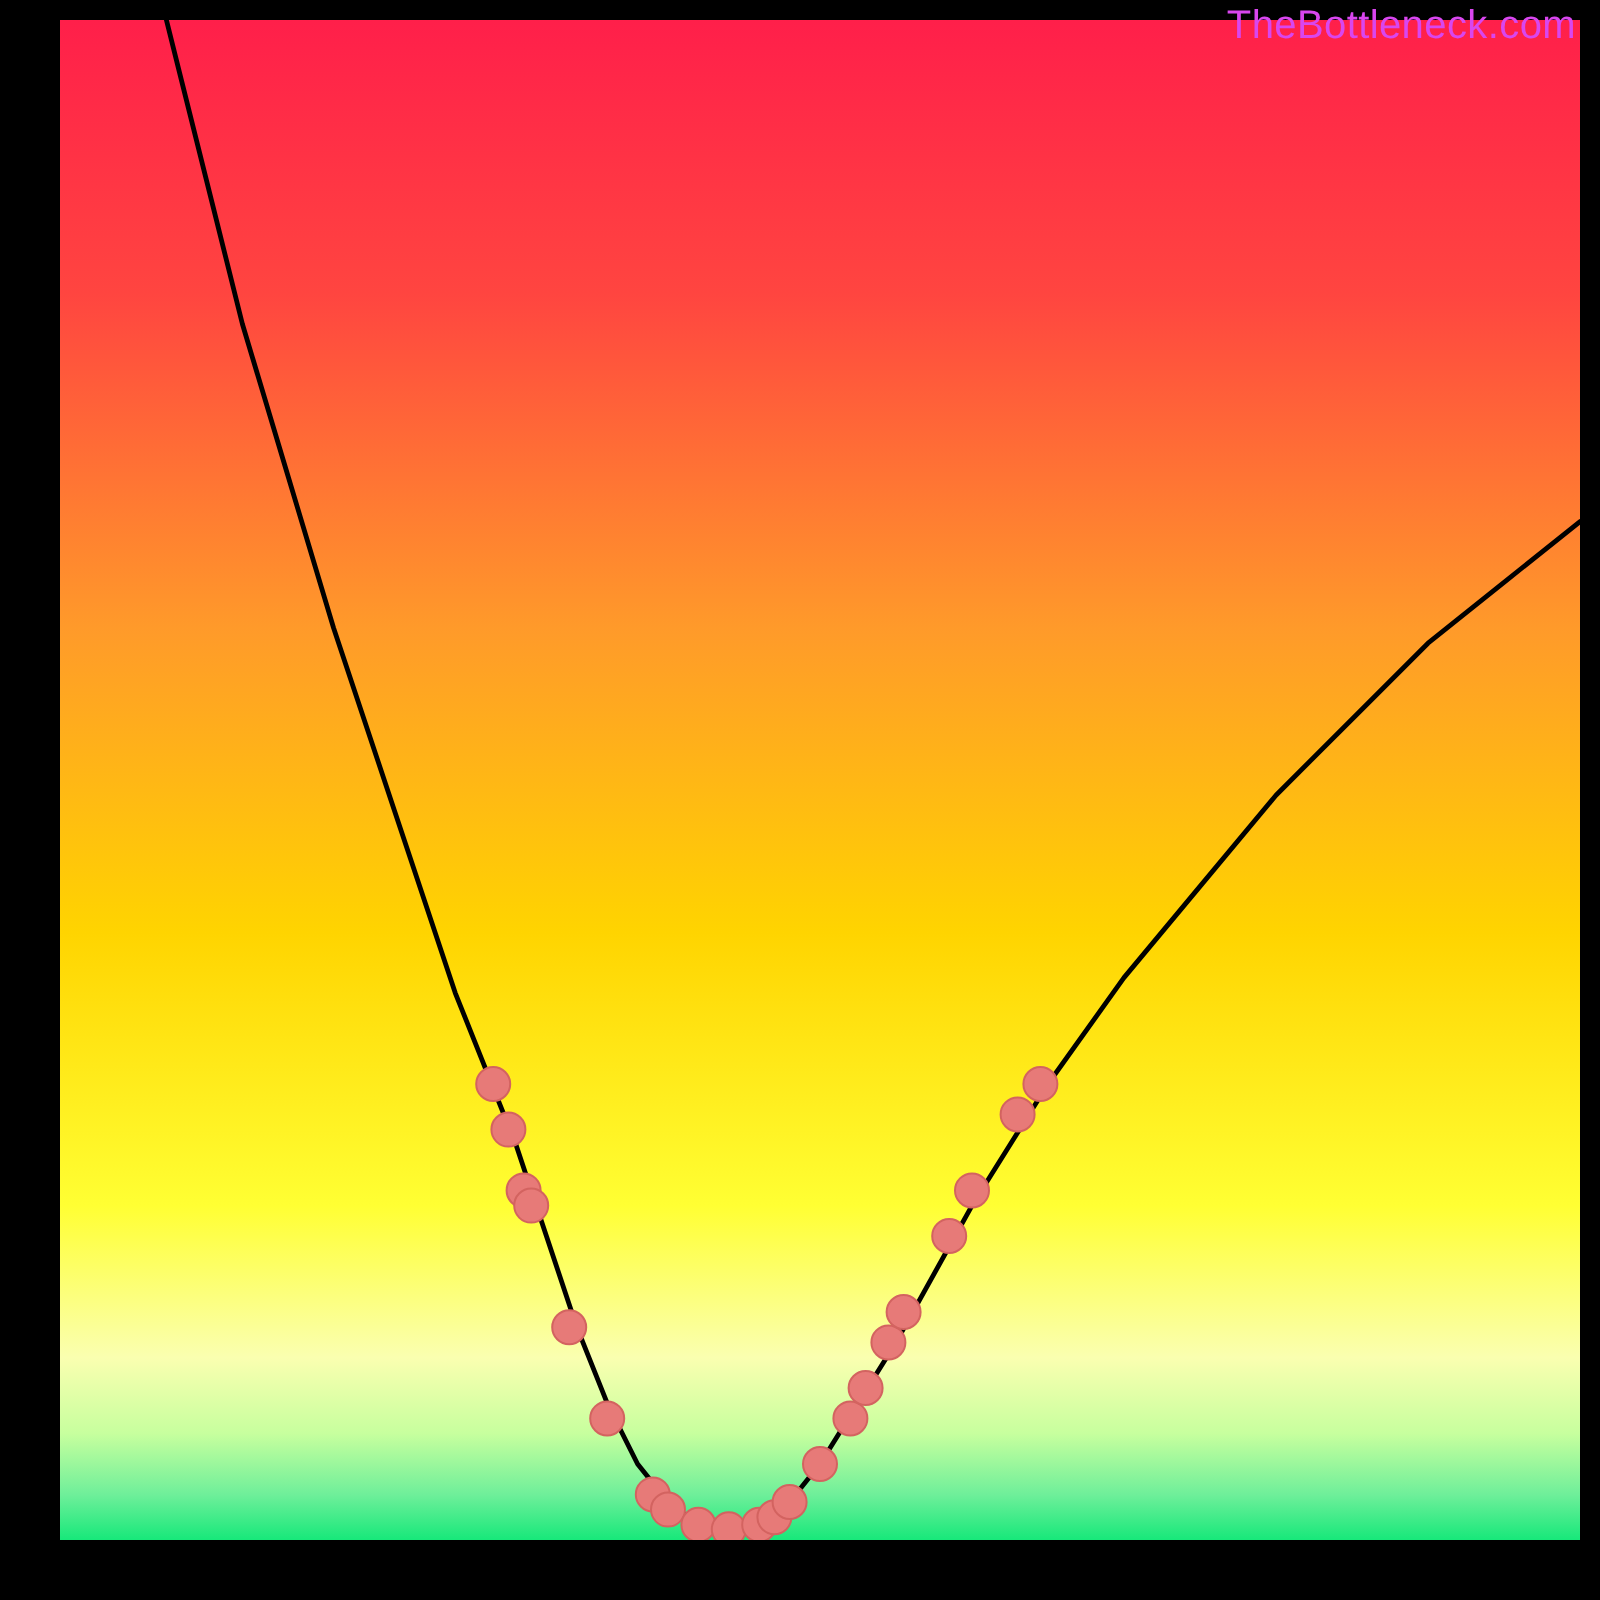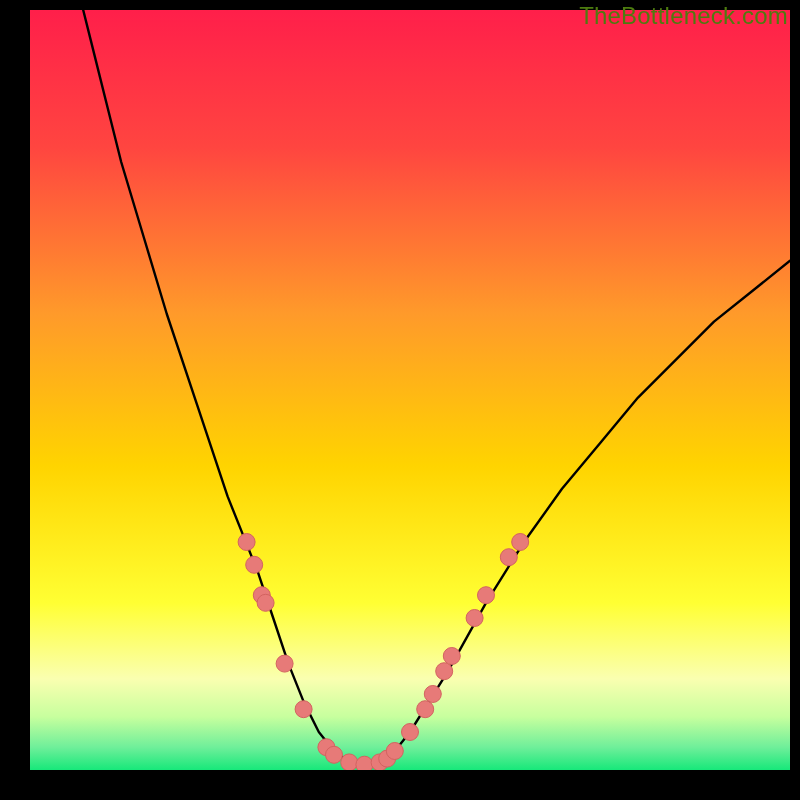--- a/index.html
+++ b/index.html
@@ -23,22 +23,22 @@
     position: absolute;
     left: 0;
     top: 0;
     width: 760px;
     height: 760px;
   }
   .watermark {
     position: absolute;
     top: 2px;
     right: 12px;
-    color: #4d7c0f;
-    font-size: 24px;
+    color: #d946ef;
+    font-size: 20px;
     font-weight: 500;
     letter-spacing: 0.2px;
   }
   svg.curve {
     position: absolute;
     left: 0;
     top: 0;
     width: 760px;
     height: 760px;
   }

